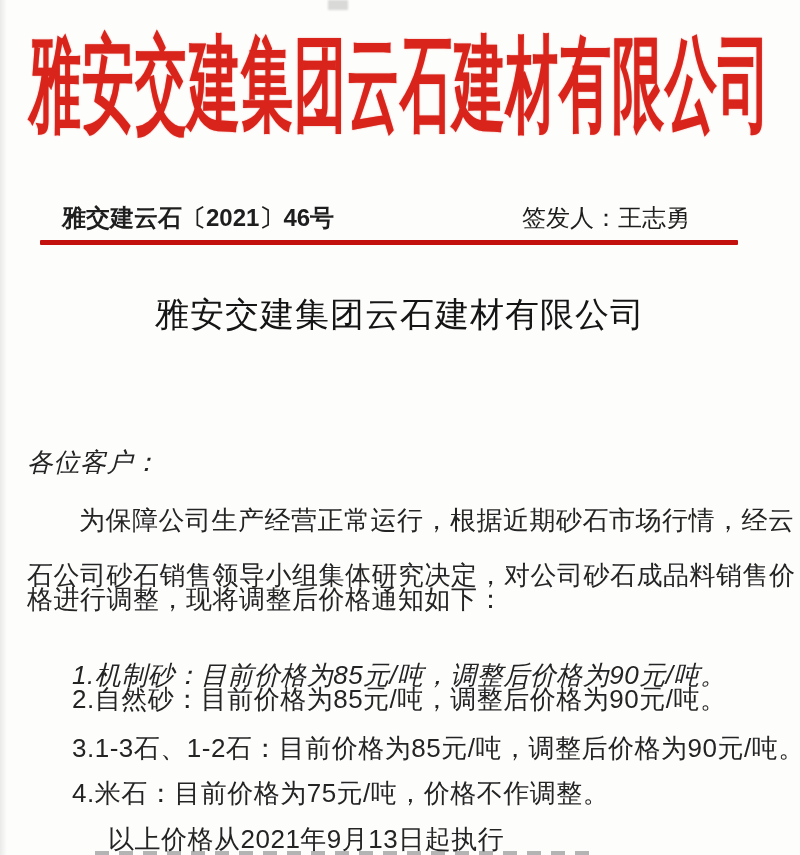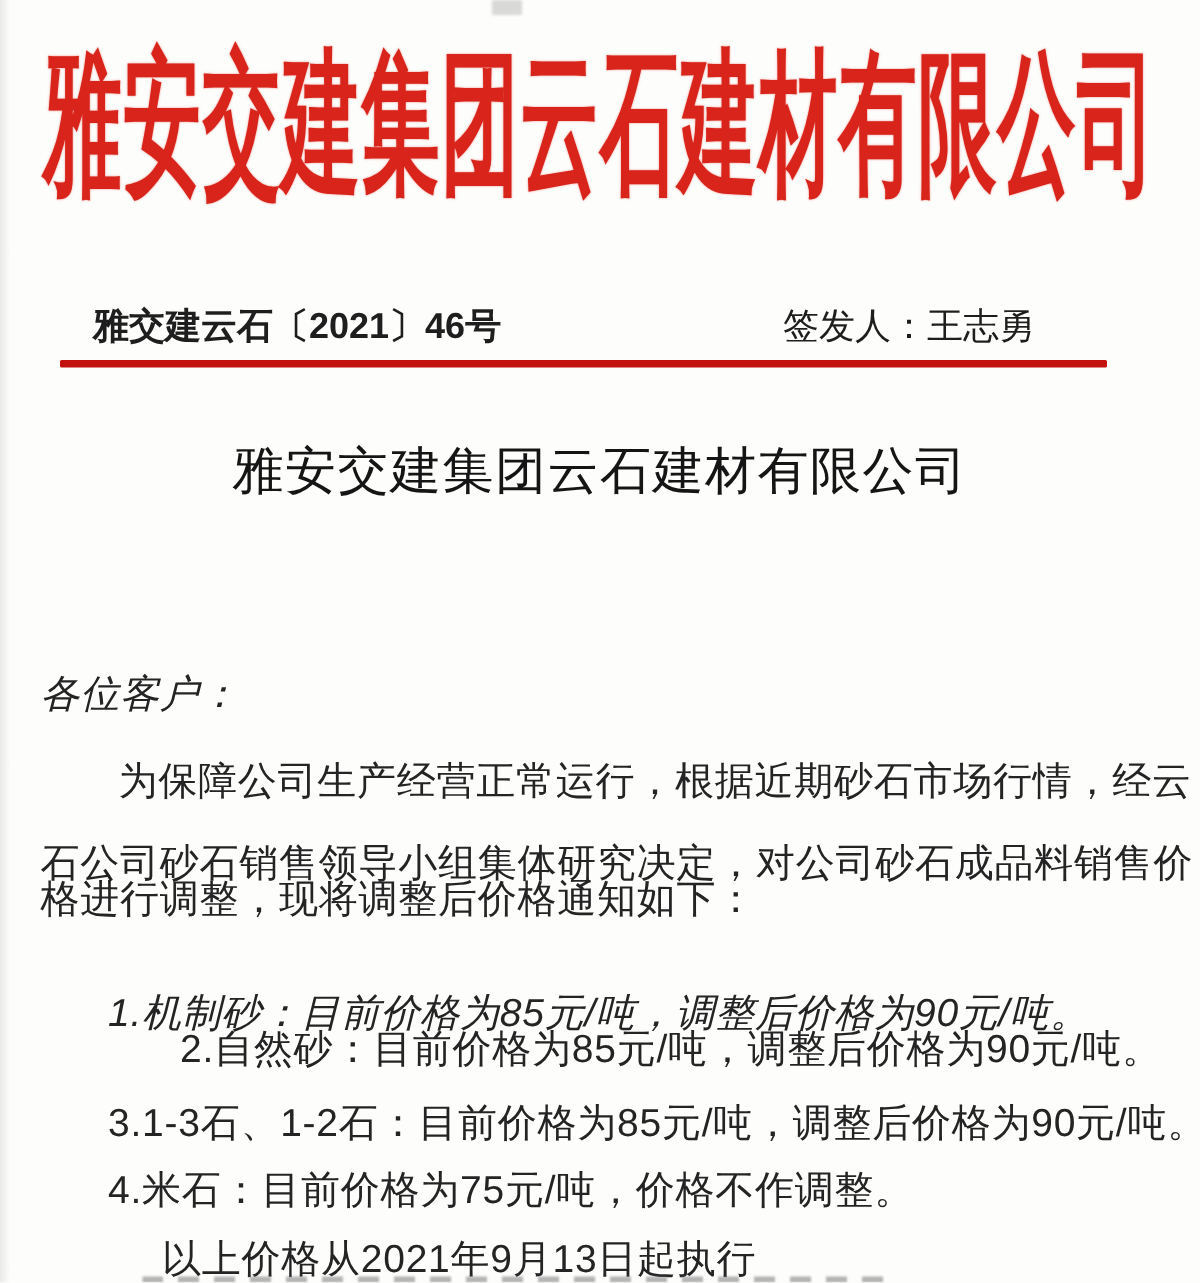--- a/index.html
+++ b/index.html
@@ -78,21 +78,21 @@
     font-size: 26px;
     line-height: 1.18;
     color: #242424;
     letter-spacing: 0.5px;
   }
   #salutation      { top: 447px; left: 27px; font-style: italic; }
   #para-line-1     { top: 505px; left: 79px; }
   #para-line-2     { top: 560px; left: 27px; }
   #para-line-3     { top: 584px; left: 27px; }
   #price-item-1    { top: 660px; left: 72px; font-style: italic; }
-  #price-item-2    { top: 684px; left: 72px; margin-left: 48px; }
+  #price-item-2    { top: 684px; left: 72px; }
   #price-item-3    { top: 733px; left: 72px; }
   #price-item-4    { top: 778px; left: 72px; text-align: center; }
   #effective-line  { top: 824px; left: 108px; }
   
   #bottom-cutoff-artifact {
     top: 851px;
     left: 95px;
     width: 500px;
     height: 4px;
     background: repeating-linear-gradient(

